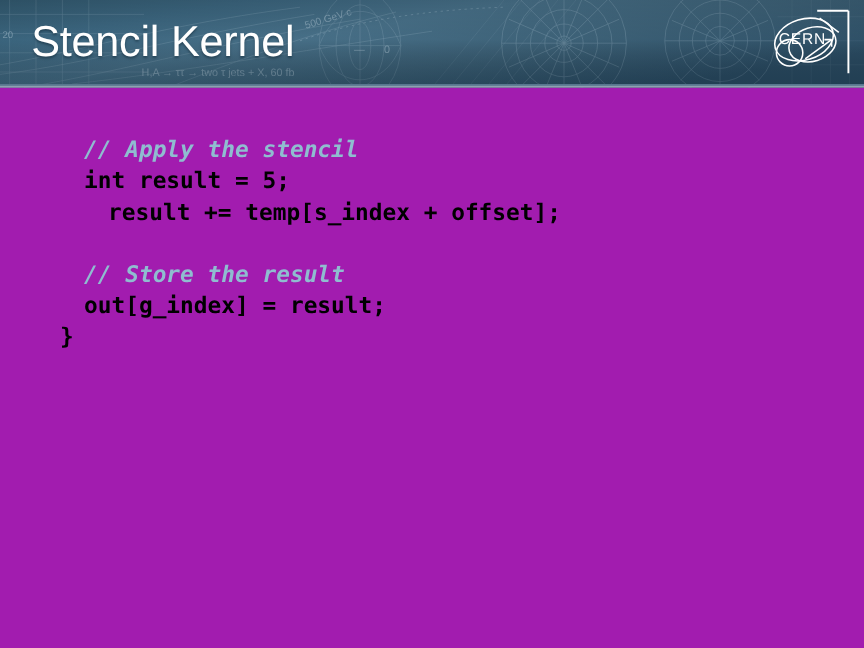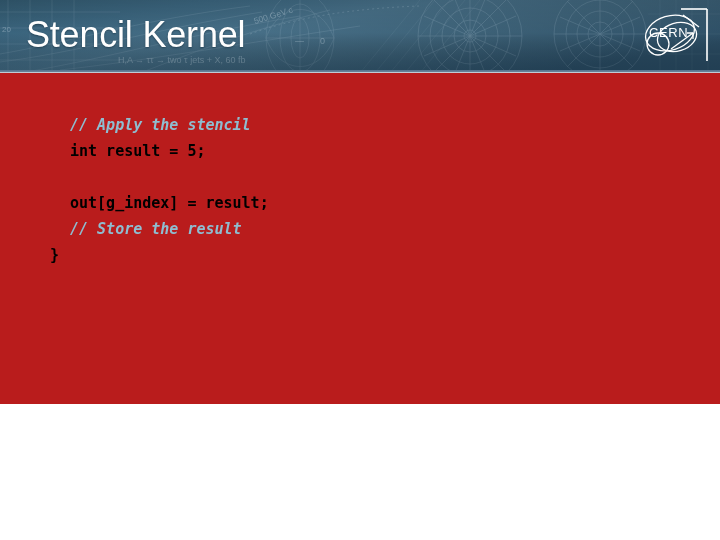--- a/index.html
+++ b/index.html
@@ -11,22 +11,22 @@
     height: 540px;
     background: #ffffff;
     font-family: "Liberation Sans", sans-serif;
     overflow: hidden;
   }
 
   
   .slide {
     position: relative;
     width: 720px;
-    height: 404px;
-    background: #b91c1c;
+    height: 540px;
+    background: #a21caf;
     overflow: hidden;
   }
 
   
   .header {
     position: absolute;
     left: 0;
     top: 0;
     width: 720px;
     height: 73px;
@@ -71,21 +71,21 @@
 
   
   .code-block {
     position: absolute;
     left: 0;
     top: 112px;
     width: 720px;
   }
   .code-line {
     font-family: "DejaVu Sans Mono", "Liberation Mono", monospace;
-    font-size: 15px;
+    font-size: 19px;
     font-weight: bold;
     line-height: 26px;
     height: 26px;
     color: #000000;
     white-space: pre;
   }
   .code-line.comment {
     color: #8fbdd0;
     font-style: italic;
   }
@@ -236,19 +236,20 @@
       </g>
       <text x="12" y="34" font-family="Liberation Sans, sans-serif" font-size="13" font-weight="400" fill="#ffffff" letter-spacing="0.6">CERN</text>
     </svg>
 
     <div class="header-bottom-edge"></div>
   </div>
 
   <div class="code-block">
     <div class="code-line comment ind-1">// Apply the stencil</div>
     <div class="code-line ind-1">int result = 5;</div>
+    <div class="code-line ind-2">result += temp[s_index + offset];</div>
     <div class="code-line blank ind-1"> </div>
+    <div class="code-line comment ind-1">// Store the result</div>
     <div class="code-line ind-1">out[g_index] = result;</div>
-    <div class="code-line comment ind-1">// Store the result</div>
     <div class="code-line ind-0">}</div>
   </div>
 
 </div>
 
 </body></html>

